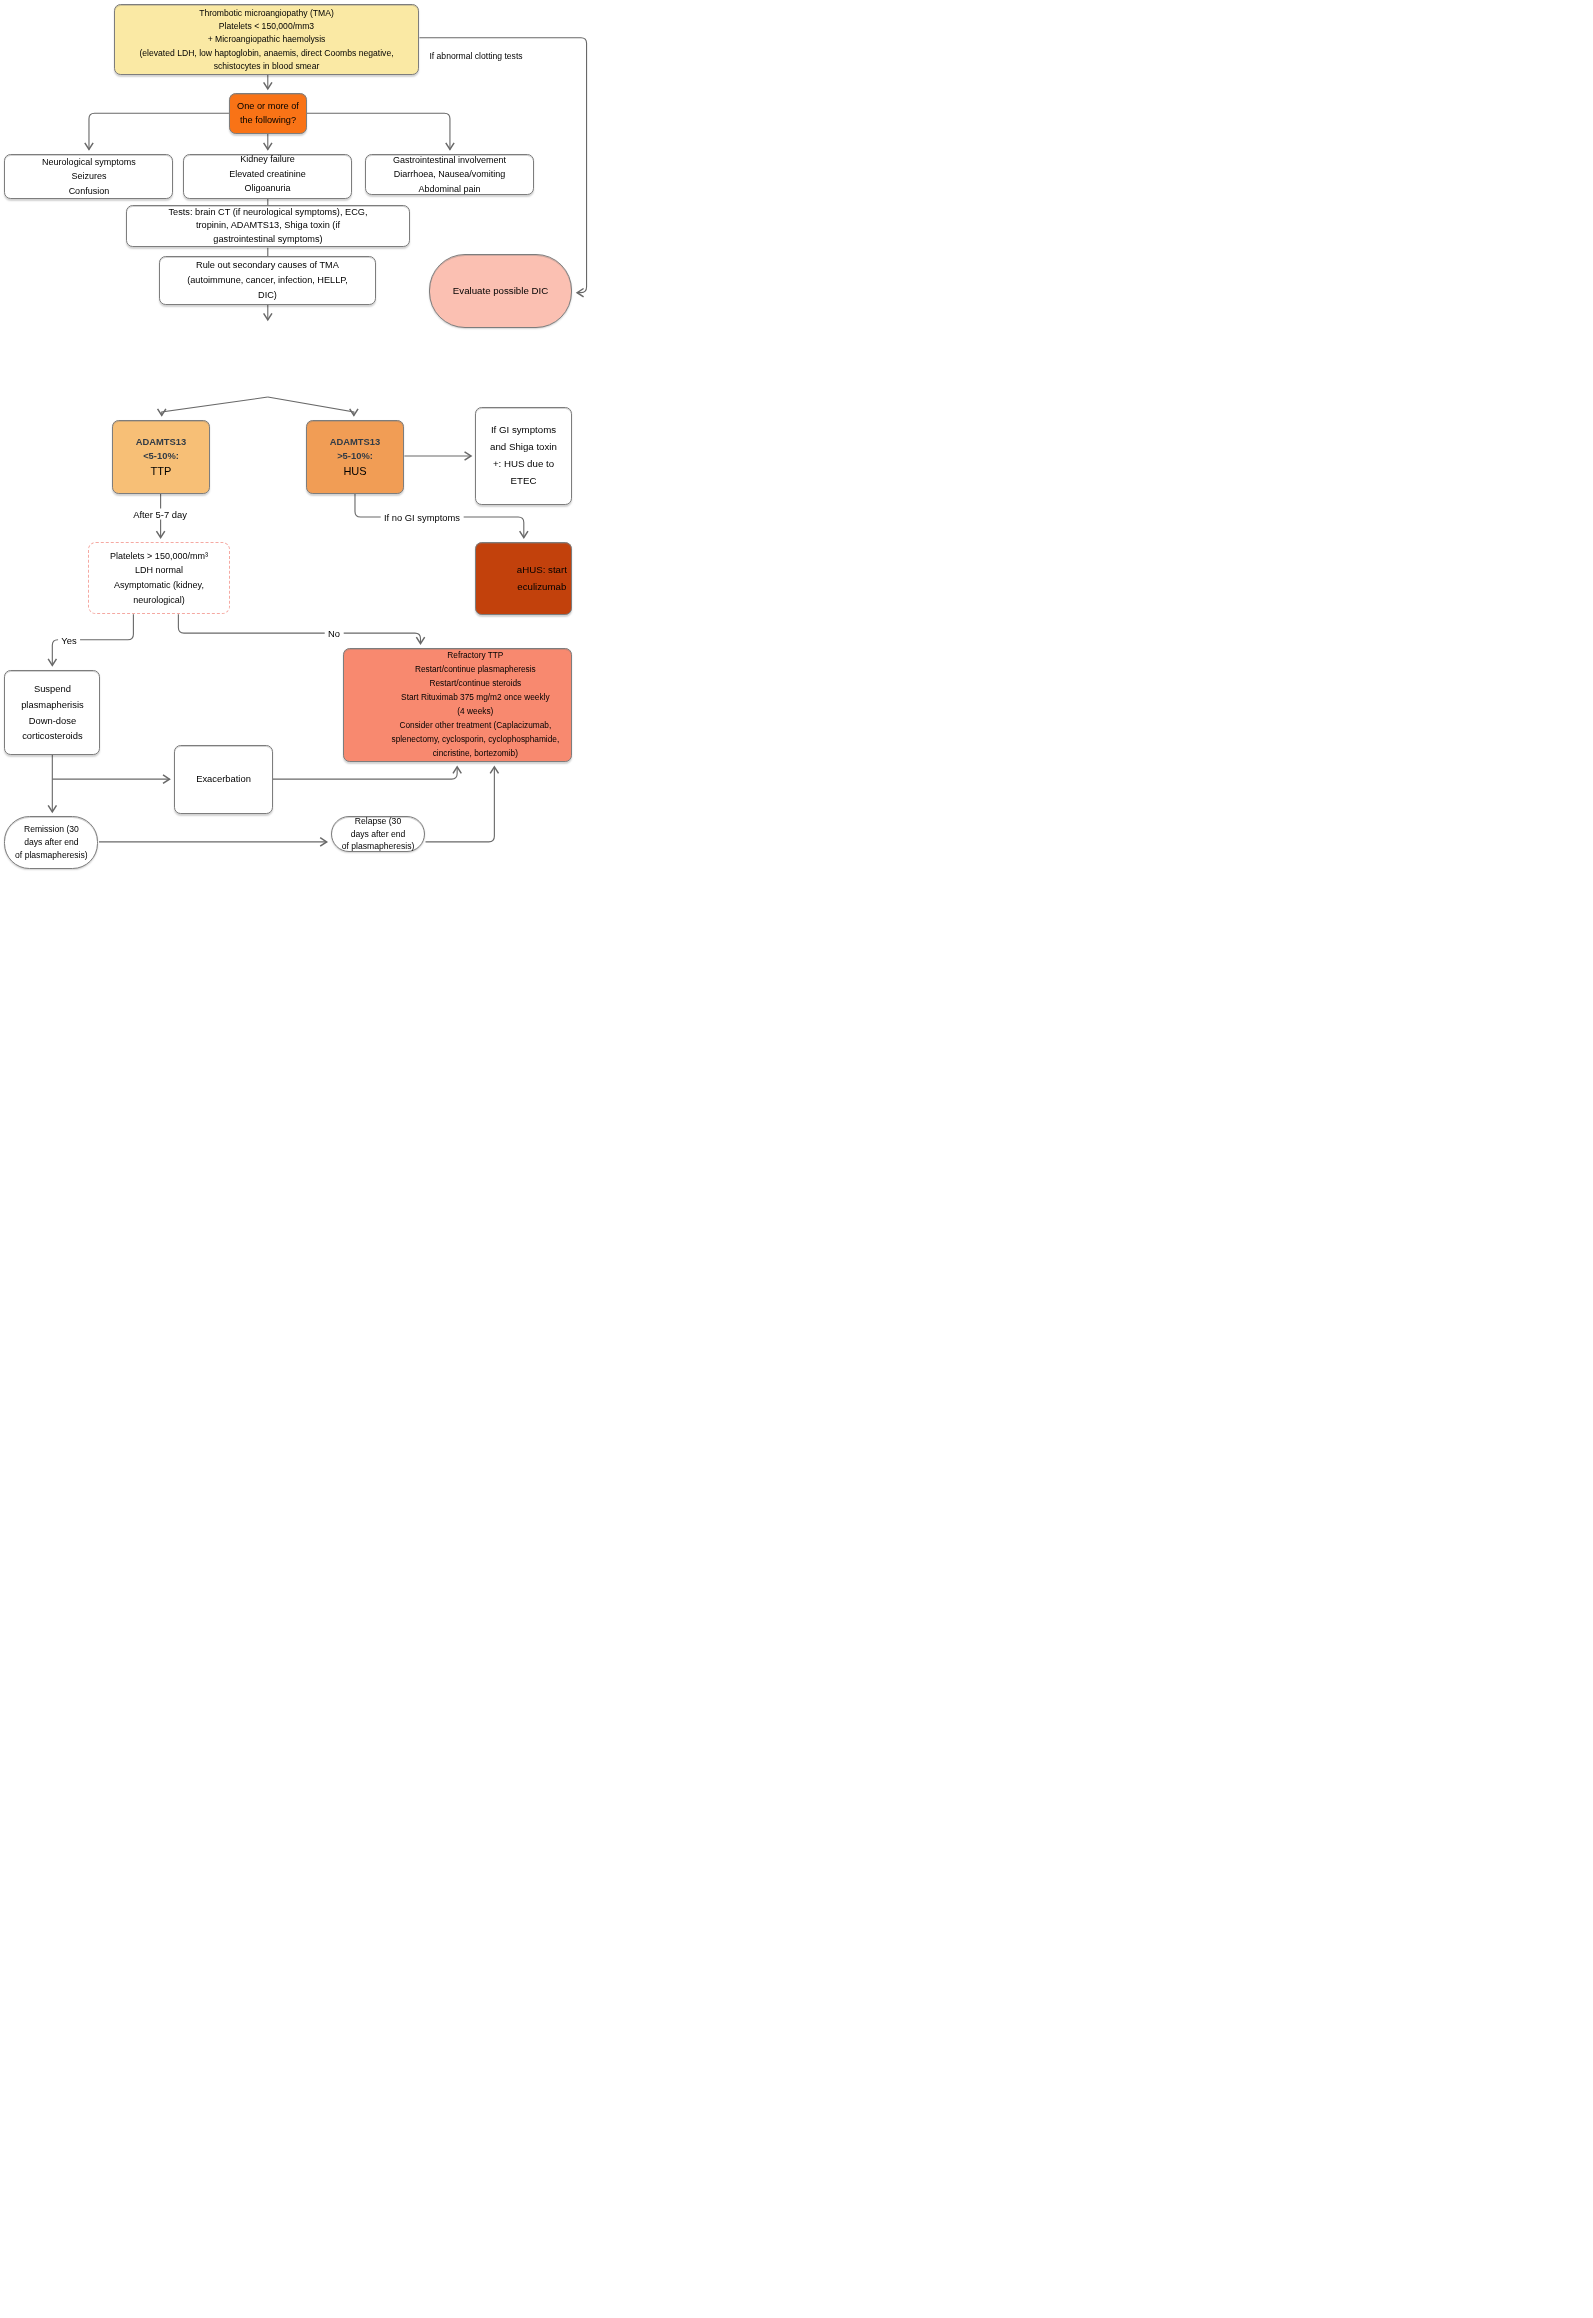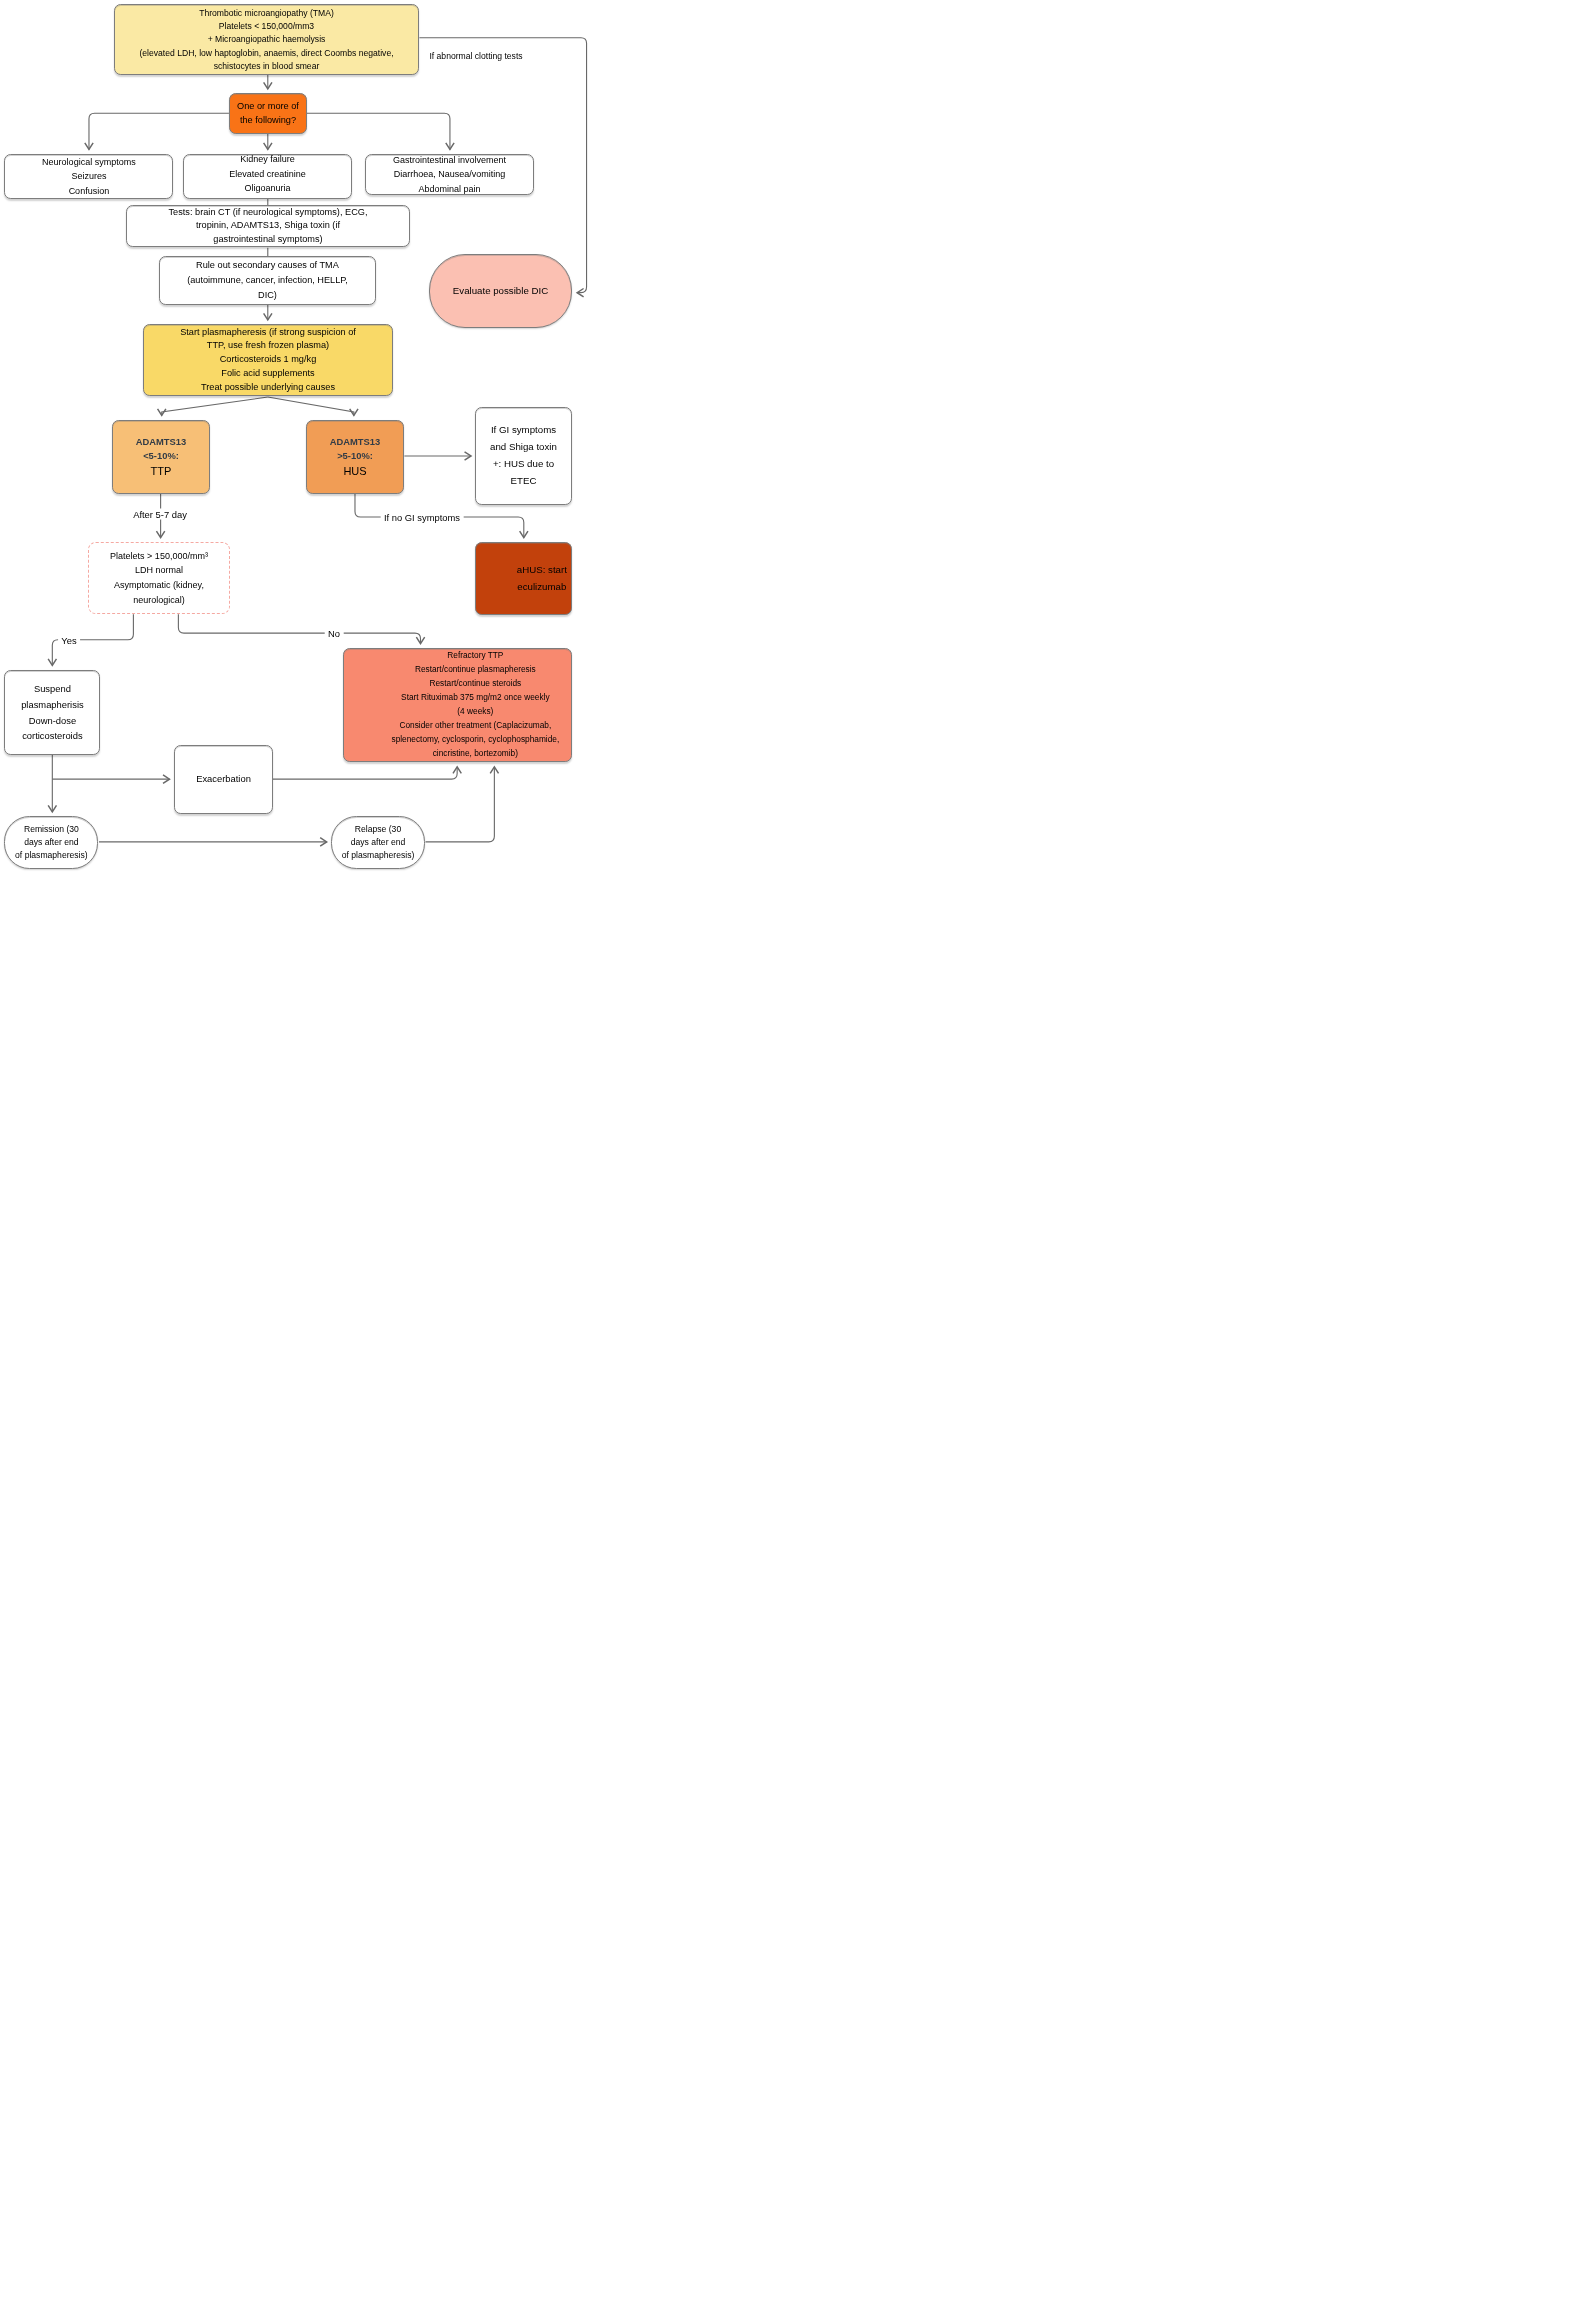--- a/index.html
+++ b/index.html
@@ -35,21 +35,21 @@
   .node-hus{left:306px;top:420px;width:98px;height:74px;font-size:9.4px;}
   .node-ttp .ln:nth-child(-n+2),.node-hus .ln:nth-child(-n+2){font-weight:700;color:#333c46;}
   .node-ttp .ln:nth-child(3),.node-hus .ln:nth-child(3){font-size:11px;}
   .node-etec{left:475px;top:407px;width:97px;height:98px;font-size:9.7px;line-height:1.75;}
   .node-dashed{left:88px;top:542px;width:142px;height:72px;border:1.7px dashed #f5a9a2;border-radius:7.8px;font-size:9px;line-height:1.62;box-shadow:none;}
   .node-ahus{left:475px;top:542px;width:97px;height:73px;font-size:9.7px;line-height:1.7;}
   .node-refractory{left:343px;top:648px;width:229px;height:114px;font-size:8.3px;line-height:1.68;padding-left:39px;}
   .node-suspend{left:4.4px;top:670px;width:96px;height:85px;font-size:9.4px;line-height:1.7;}
   .node-exacerbation{left:174px;top:745px;width:99px;height:69px;font-size:9.4px;}
   .node-remission{left:4.4px;top:816px;width:94px;height:53px;font-size:8.6px;border-radius:25.5px;}
-  .node-relapse{left:331px;top:816px;width:94px;height:53px;font-size:8.6px;border-radius:25.5px;}
+  .node-relapse{left:331px;top:816px;width:94px;height:36px;font-size:8.6px;border-radius:25.5px;}
   .lbl{
     position:absolute;transform:translate(-50%,-50%);
     background:#ffffff;padding:0 3.3px;
     font-size:9.4px;color:#000;white-space:nowrap;
   }
   .lbl-abnormal{left:476px;top:56px;font-size:8.6px;background:transparent;}
   .lbl-after{left:160px;top:514px;}
   .lbl-nogi{left:422px;top:517px;}
   .lbl-yes{left:69px;top:640px;}
   .lbl-no{left:334px;top:633px;}
@@ -129,27 +129,20 @@
   <div class="node node-ruleout" style="background: rgb(255, 255, 255);">
       <div class="ln">Rule out secondary causes of TMA</div>
       <div class="ln">(autoimmune, cancer, infection, HELLP,</div>
       <div class="ln">DIC)</div>
     </div>
 
   <div class="node node-dic" style="background: rgb(251, 192, 178);">
       <div class="ln">Evaluate possible DIC</div>
     </div>
 
-  <div class="node node-plasma" style="background: rgb(249, 217, 103);">
-      <div class="ln">Start plasmapheresis (if strong suspicion of</div>
-      <div class="ln">TTP, use fresh frozen plasma)</div>
-      <div class="ln">Corticosteroids 1 mg/kg</div>
-      <div class="ln">Folic acid supplements</div>
-      <div class="ln">Treat possible underlying causes</div>
-    </div>
 
   <div class="node node-ttp" style="background: rgb(247, 191, 118);">
       <div class="ln">ADAMTS13</div>
       <div class="ln">&lt;5-10%:</div>
       <div class="ln">TTP</div>
     </div>
 
   <div class="node node-hus" style="background: rgb(241, 157, 85);">
       <div class="ln">ADAMTS13</div>
       <div class="ln">&gt;5-10%:</div>

